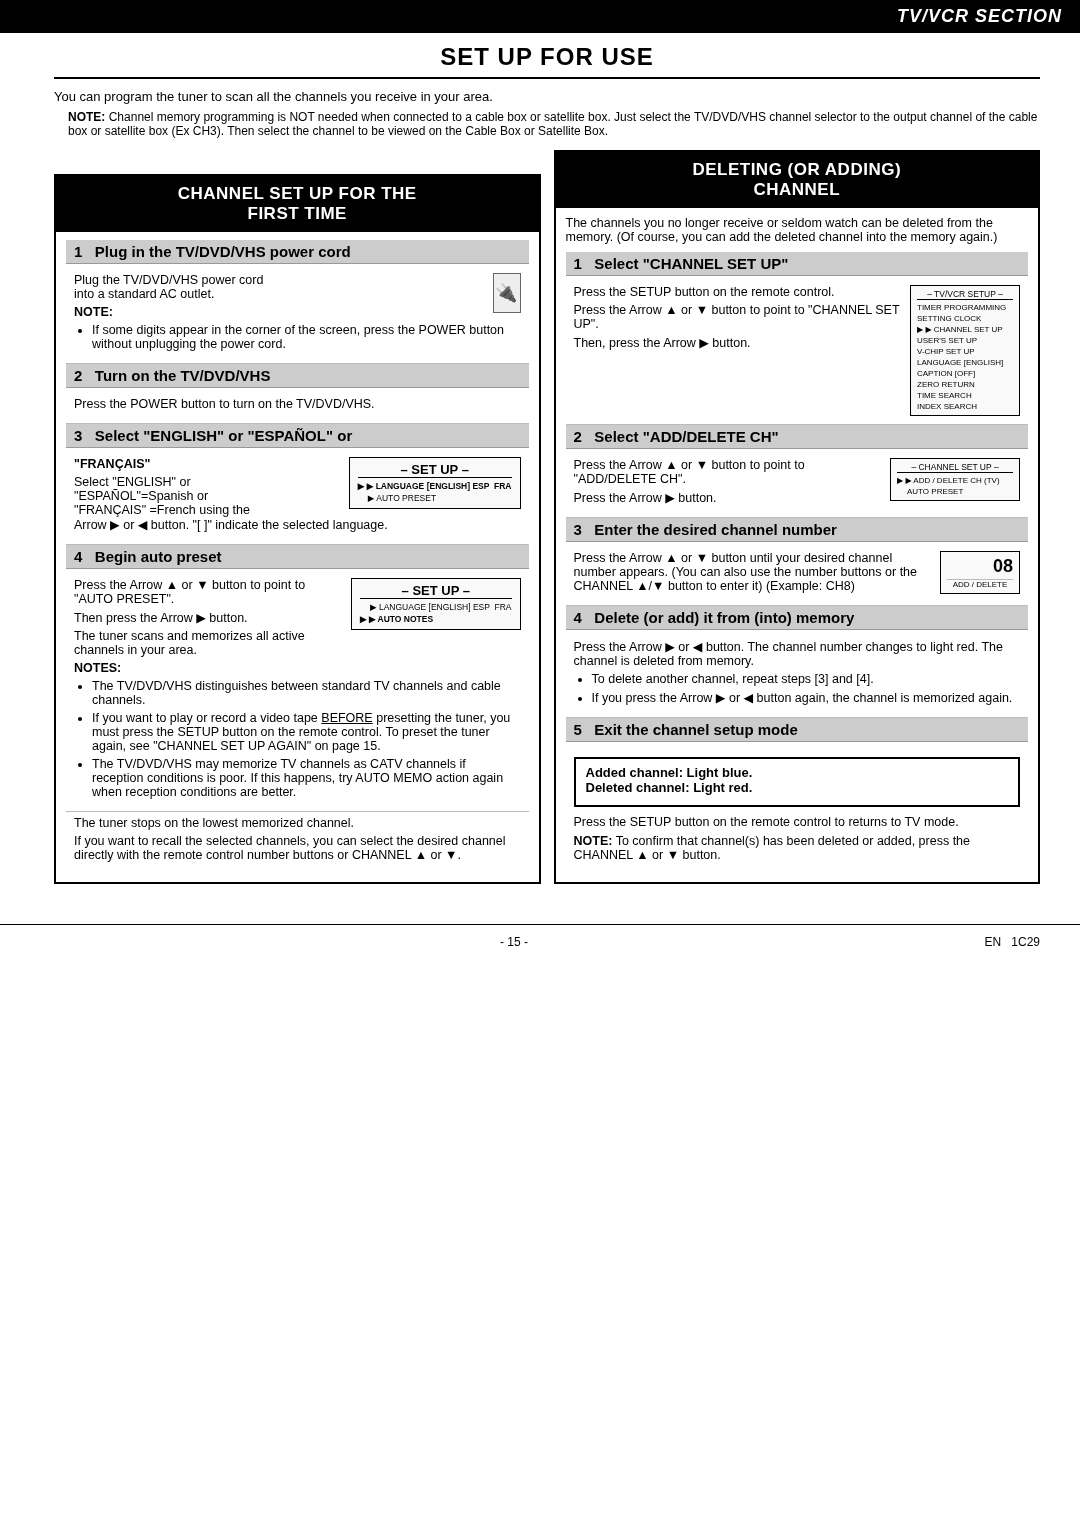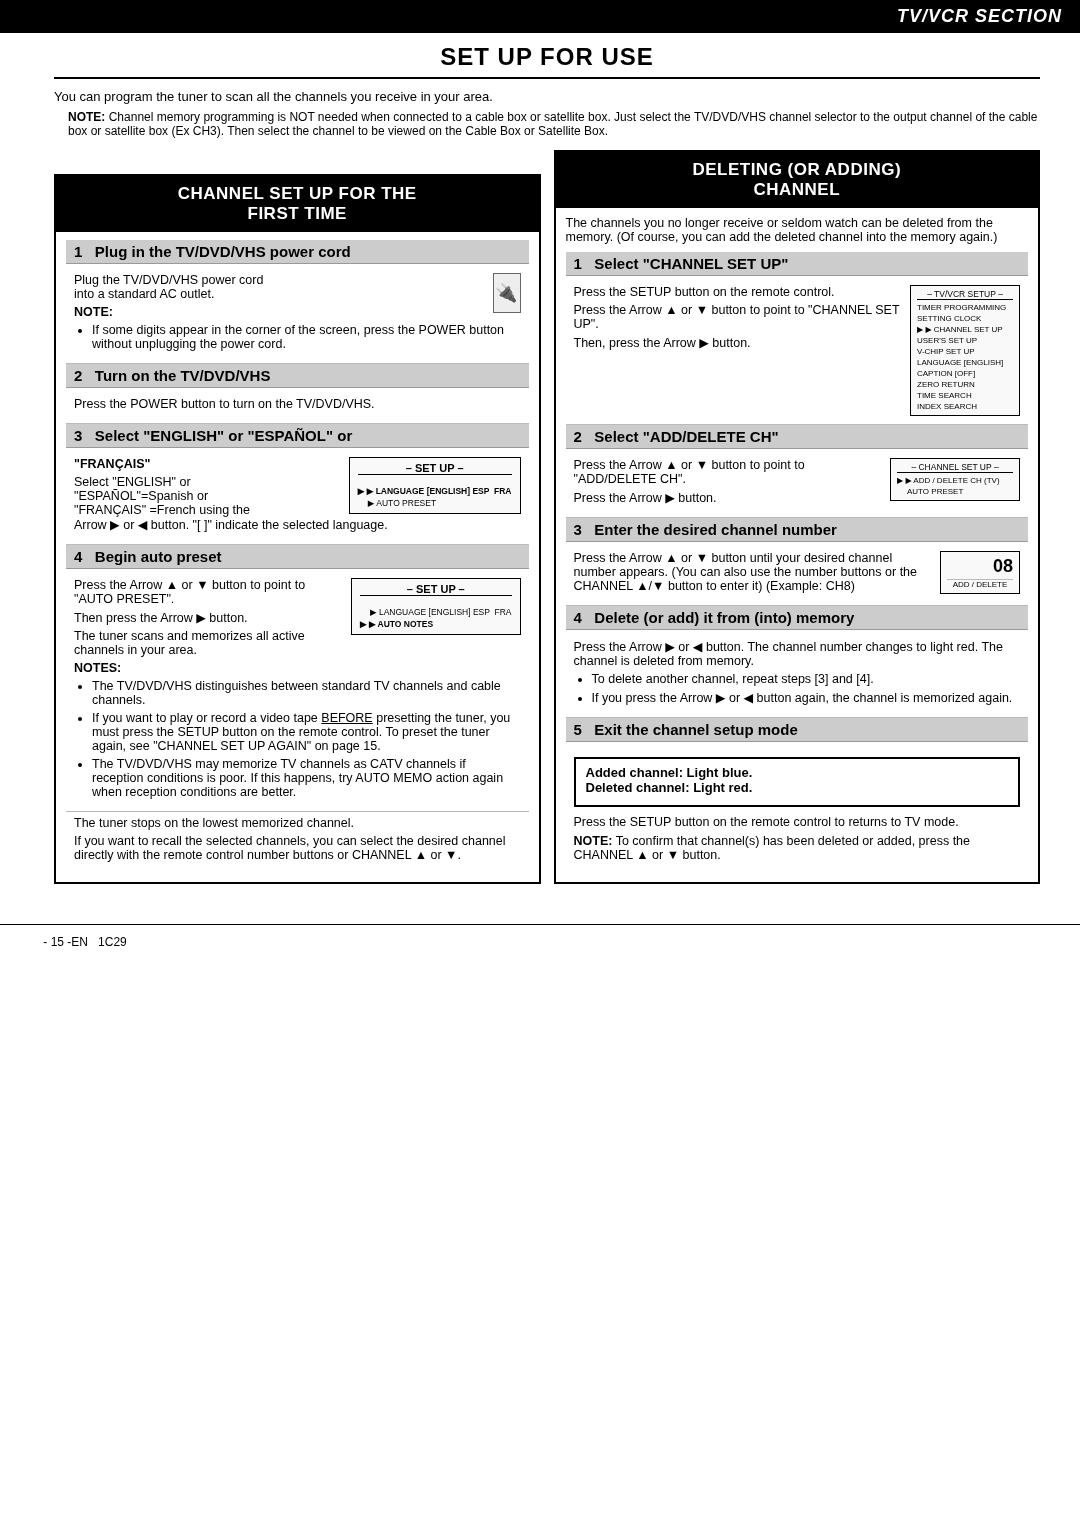--- a/index.html
+++ b/index.html
@@ -138,23 +138,23 @@
       font-size: 10px;
       display: inline-block;
       min-width: 100px;
       float: right;
       margin-left: 8px;
       background: #f9f9f9;
     }
 
     .screen-mockup .sm-title {
       text-align: center;
-      font-size: 11px;
+      font-size: 13px;
       border-bottom: 1px solid #000;
-      margin-bottom: 10px;
+      margin-bottom: 2px;
       font-weight: bold;
     }
 
     .screen-mockup .sm-item {
       font-size: 9.5px;
       padding: 1px 0;
     }
 
     .screen-mockup .sm-item.selected {
       font-weight: bold;
@@ -228,21 +228,21 @@
       clear: both;
     }
 
     .underline {
       text-decoration: underline;
     }
 
     
     .page-footer {
       display: flex;
-      justify-content: flex-start;
+      justify-content: space-between;
       padding: 10px 40px 0 40px;
       font-size: 12px;
       border-top: 1px solid #000;
       margin-top: 10px;
     }
 
     
     .plug-icon {
       float: right;
       margin-left: 8px;

